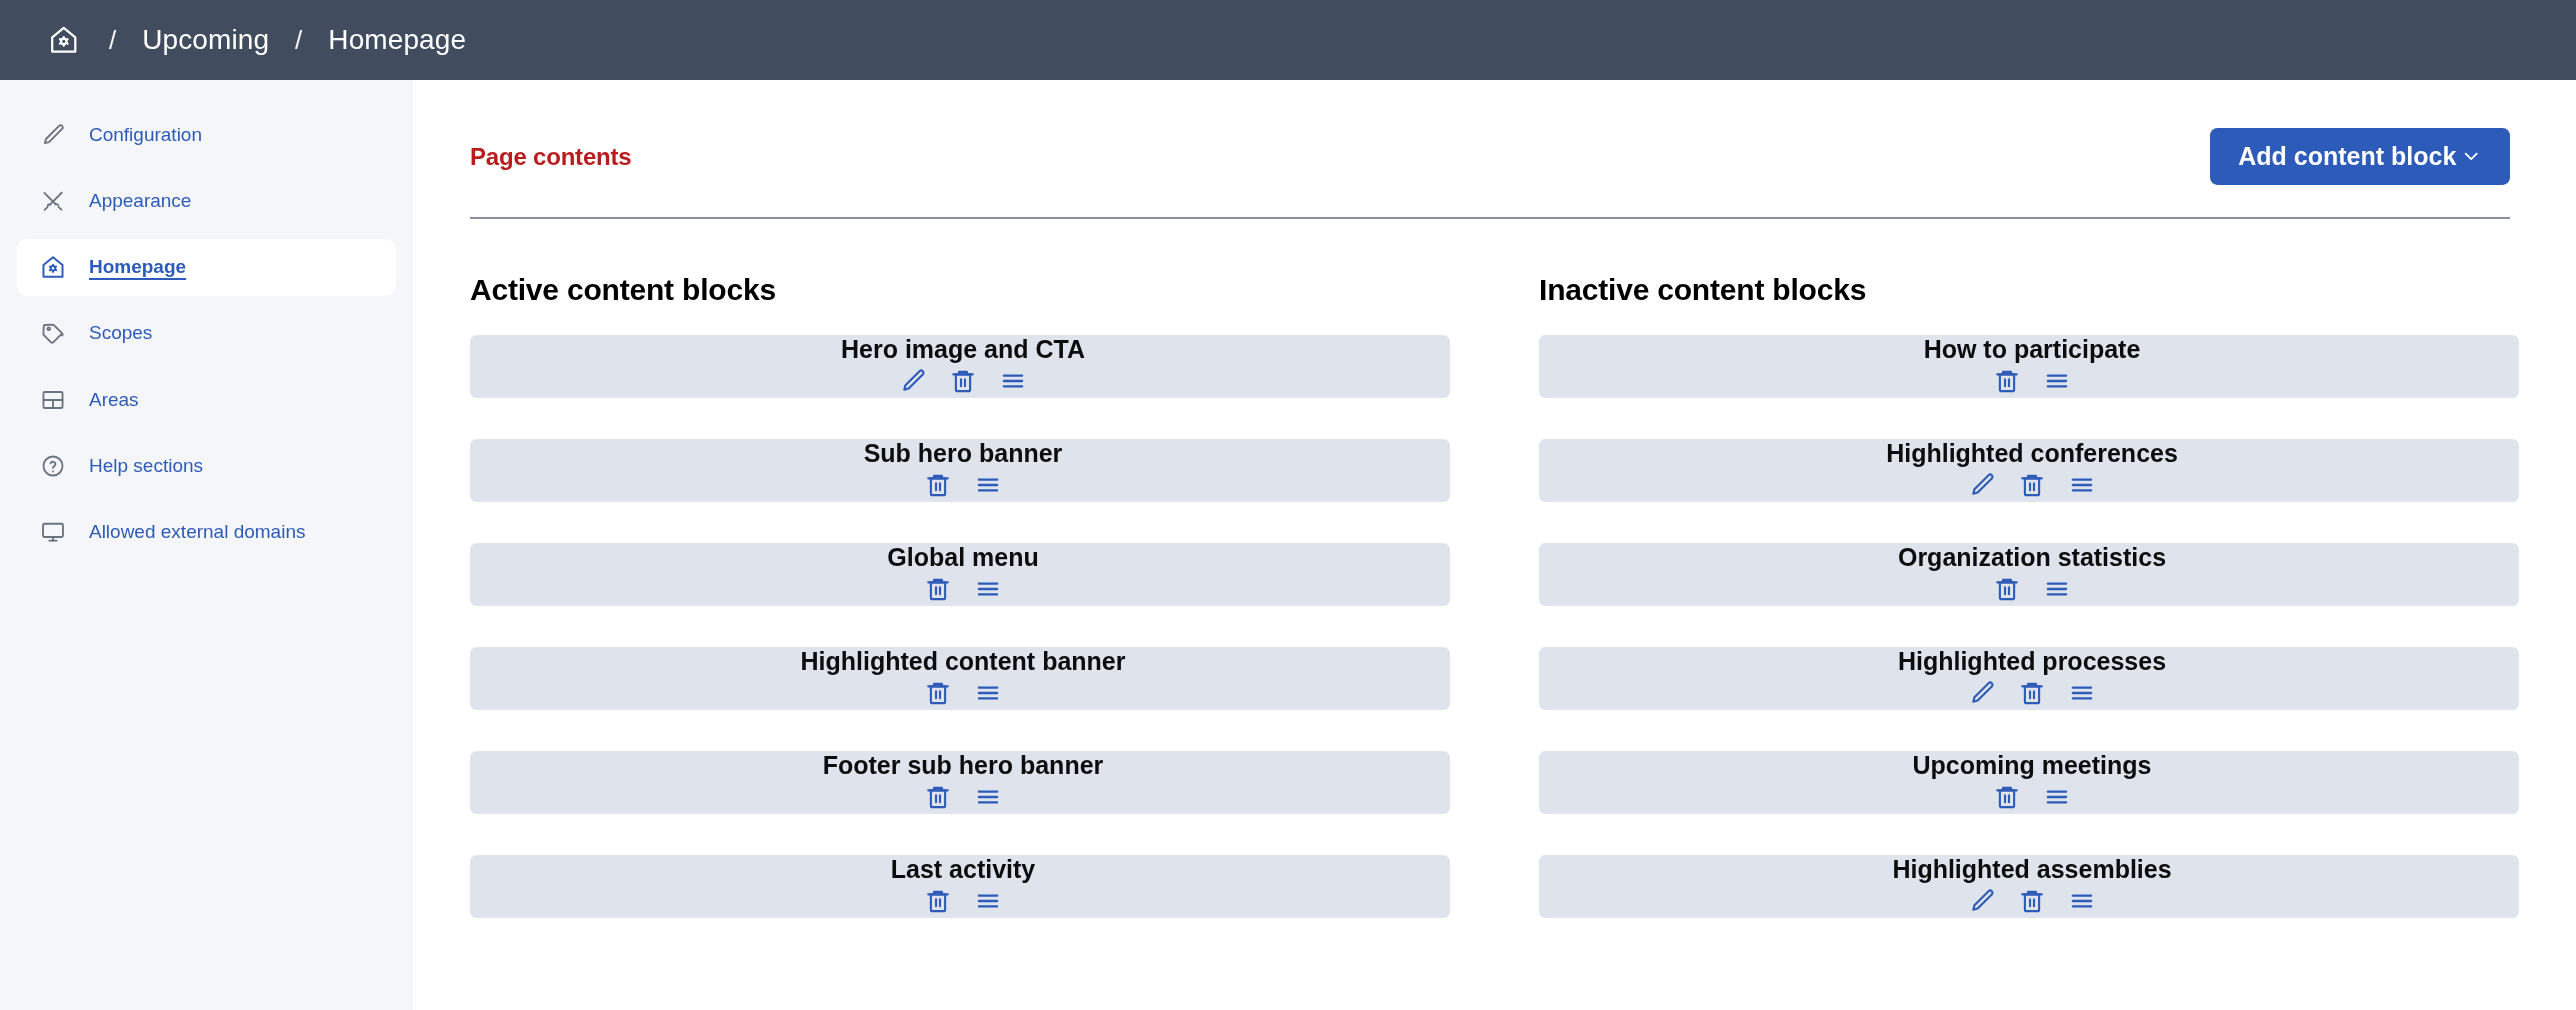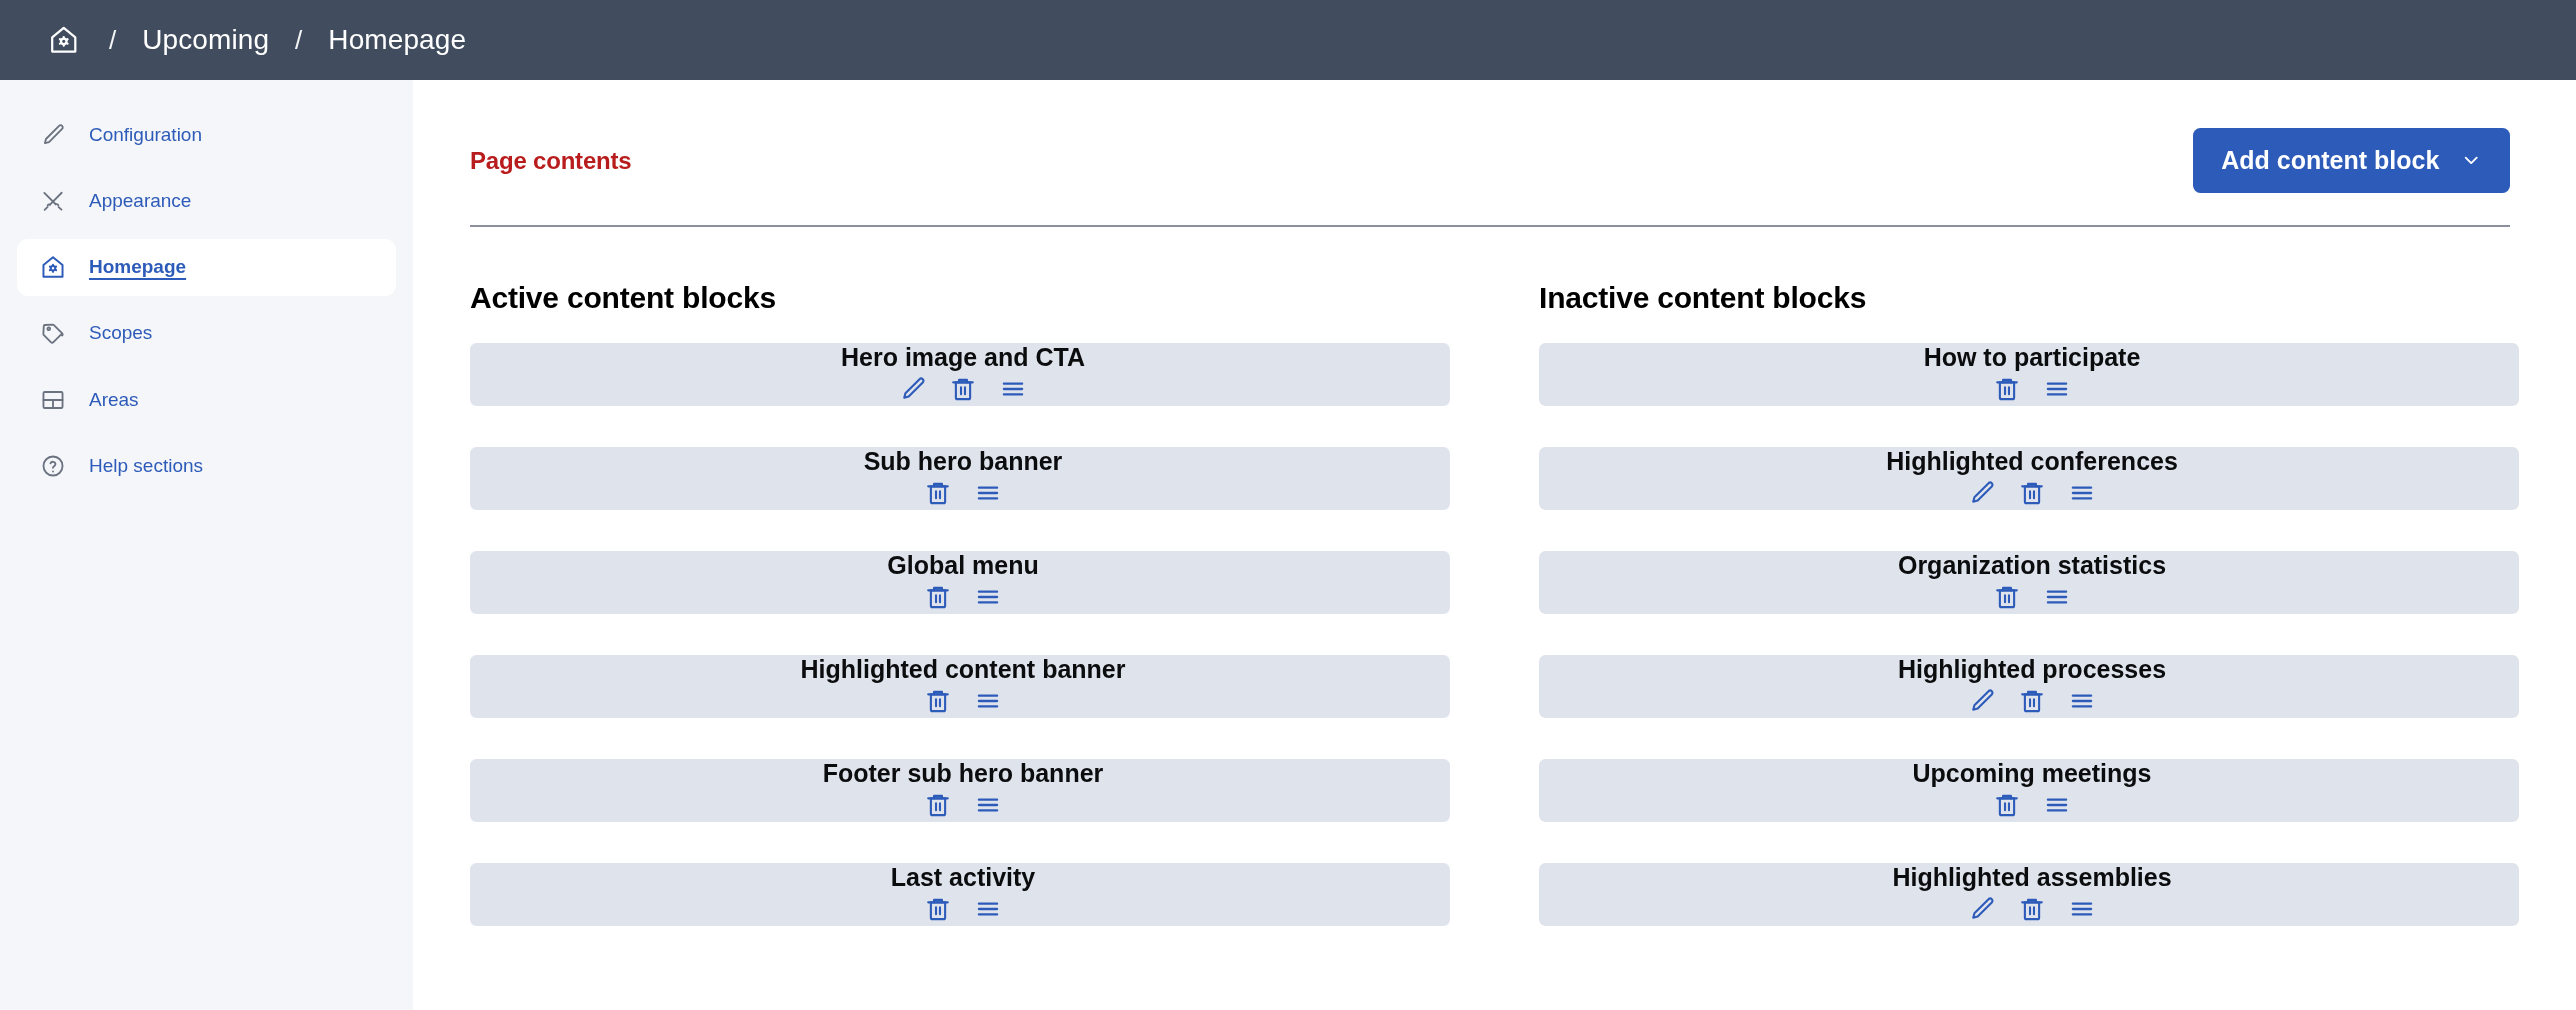--- a/index.html
+++ b/index.html
@@ -117,25 +117,25 @@
     font-size: 24px;
     font-weight: 700;
     color: #b91c1c;
     letter-spacing: -0.2px;
   }
   .add-btn {
     background: #2d5bb9;
     color: #ffffff;
     border: none;
     border-radius: 7.4px;
-    height: 65px;
+    height: 57px;
     padding: 0 28px;
     display: inline-flex;
     align-items: center;
-    gap: 22px;
+    gap: 5px;
     font-family: "Liberation Sans", sans-serif;
     font-size: 25px;
     font-weight: 700;
     cursor: pointer;
     white-space: nowrap;
   }
   .add-btn .chev { display: flex; align-items: center; }
 
   
   .columns {
@@ -267,20 +267,30 @@
       <span class="nav-icon">
         <svg width="26" height="26" viewBox="0 0 24 24" fill="none" stroke="#6b7280" stroke-width="1.7" stroke-linecap="round" stroke-linejoin="round">
           <circle cx="12" cy="12" r="8.8"></circle>
           <path d="M9.7 9.6a2.35 2.35 0 0 1 4.55.8c0 1.6-2.3 2.05-2.3 3.3"></path>
           <path d="M12 17.1h.01"></path>
         </svg>
       </span>
       <span class="nav-label">Help sections</span>
     </div>
 
+    <div class="nav-item">
+      <span class="nav-icon">
+        <svg width="26" height="26" viewBox="0 0 24 24" fill="none" stroke="#6b7280" stroke-width="1.7" stroke-linecap="round" stroke-linejoin="round">
+          <rect x="2.8" y="4.4" width="18.4" height="12.2" rx="1.3"></rect>
+          <path d="M8.6 20h6.8"></path>
+          <path d="M12 16.6V20"></path>
+        </svg>
+      </span>
+      <span class="nav-label">Allowed external domains</span>
+    </div>
 
   </nav>
 
   <main class="main">
 
     <div class="page-head">
       <h1 class="page-title">Page contents</h1>
       <button class="add-btn">
         <span>Add content block</span>
         <span class="chev">

